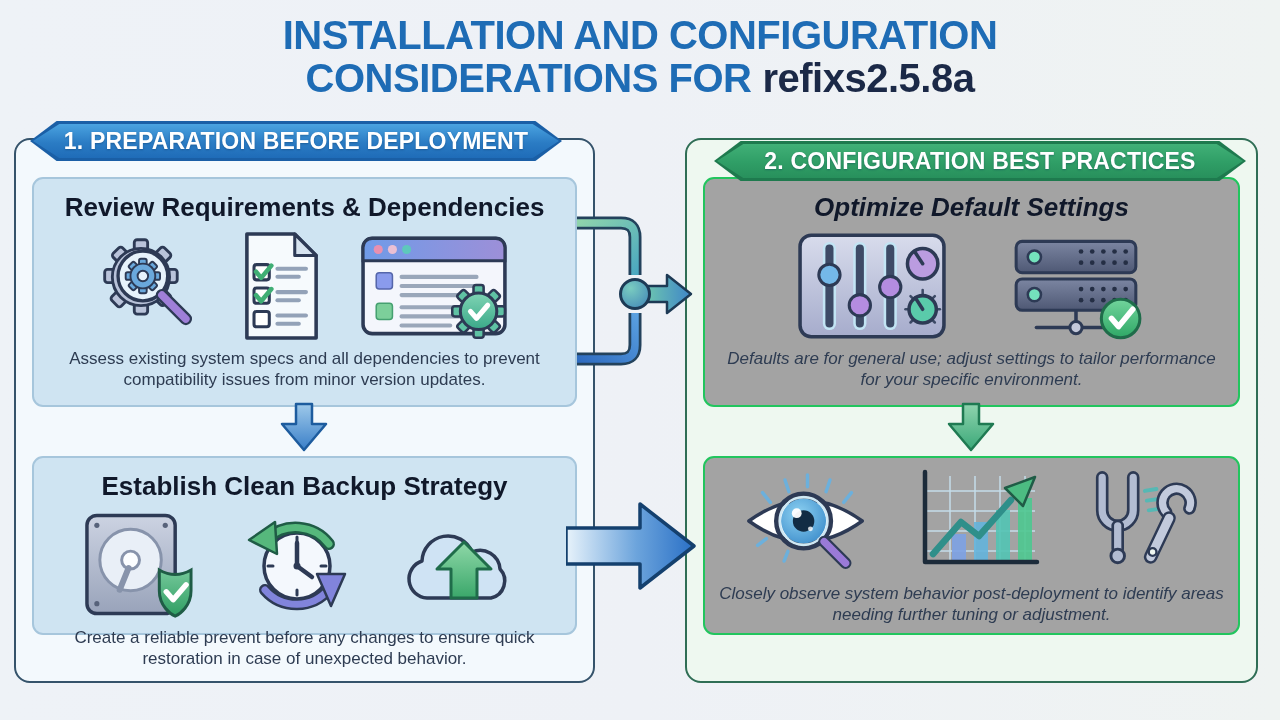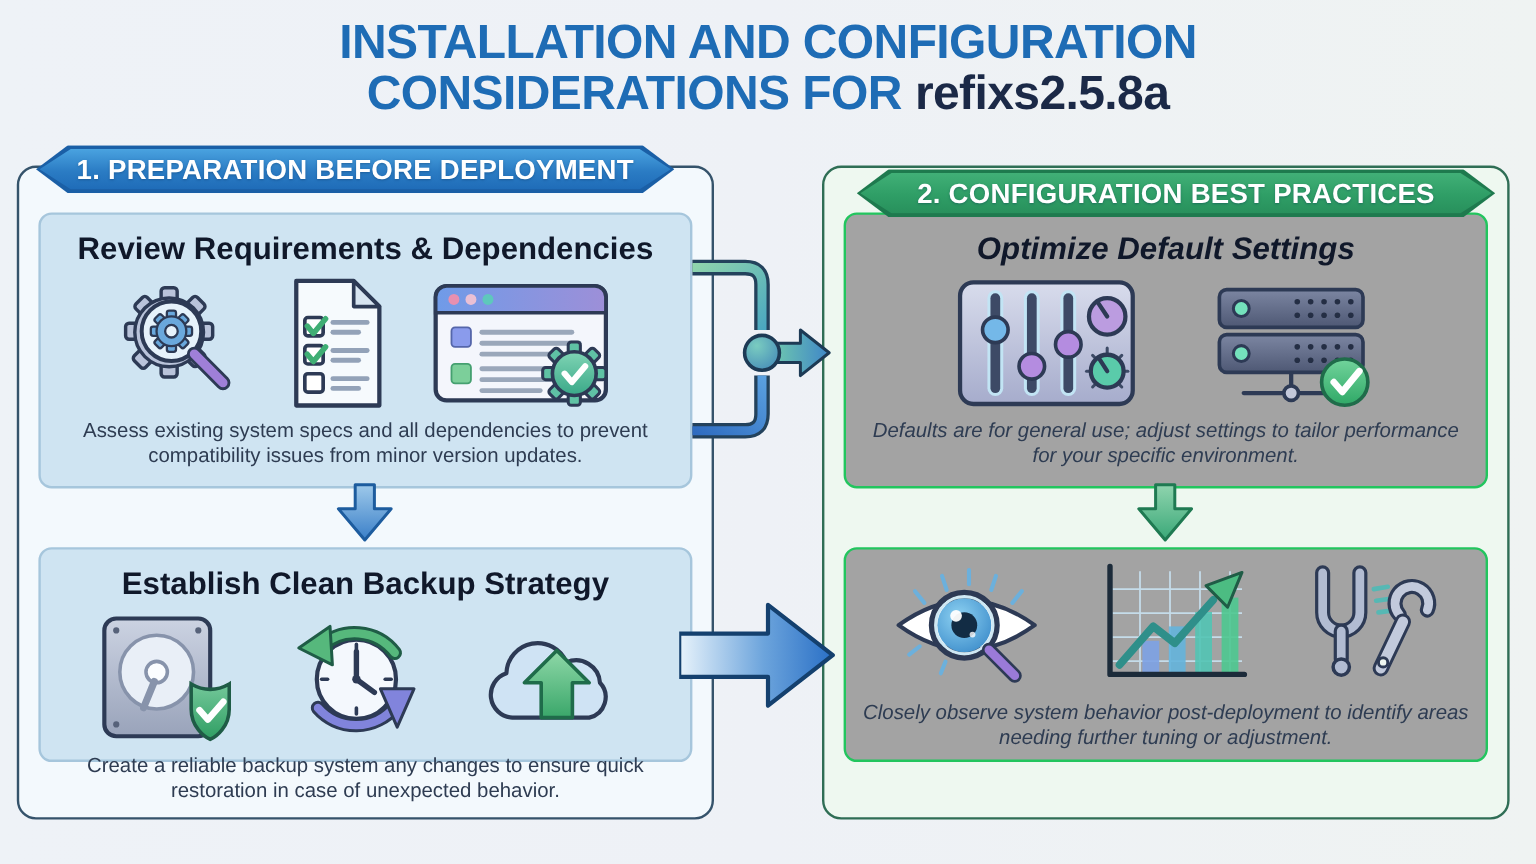--- a/index.html
+++ b/index.html
@@ -219,21 +219,21 @@
           <defs>
             <linearGradient id="gUp" x1="0" y1="0" x2="0" y2="1">
               <stop offset="0" stop-color="#8fd8a8"></stop>
                 <stop offset="1" stop-color="#3aa76a"></stop>
             </linearGradient>
           </defs>
           <path d="M28,88 a19,19 0 0 1 -5,-37 a26,26 0 0 1 50,-9 a20,20 0 0 1 28,17 a17.5,17.5 0 0 1 -9,29 z" fill="#cfe3f4" stroke="#2d3a55" stroke-width="3.5" stroke-linejoin="round"></path>
           <polygon points="65,32 92,59 78,59 78,88 52,88 52,59 38,59" fill="url(#gUp)" stroke="#1f6c4a" stroke-width="3" stroke-linejoin="round"></polygon>
         </svg>
       </div>
-      <div class="card-desc">Create a reliable backup system any changes to ensure quick restoration in case of unexpected behavior.</div>
+      <div class="card-desc">Create a reliable prevent before any changes to ensure quick restoration in case of unexpected behavior.</div>
     </div>
   </div>
 
   <div class="panel panel-right">
 
     <div class="card c1">
       <div class="card-title">Optimize Default Settings</div>
       <div class="icon-row">
 
         <svg width="152" height="112" viewBox="0 0 150 110">

